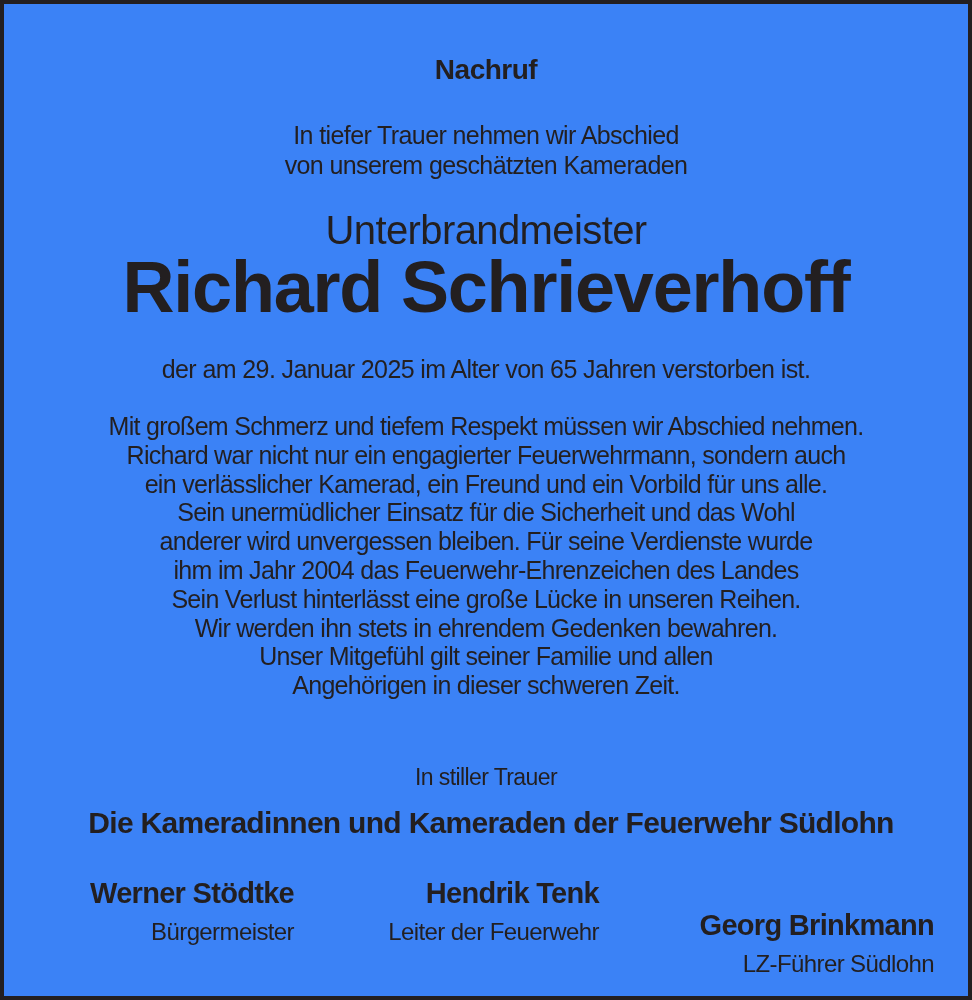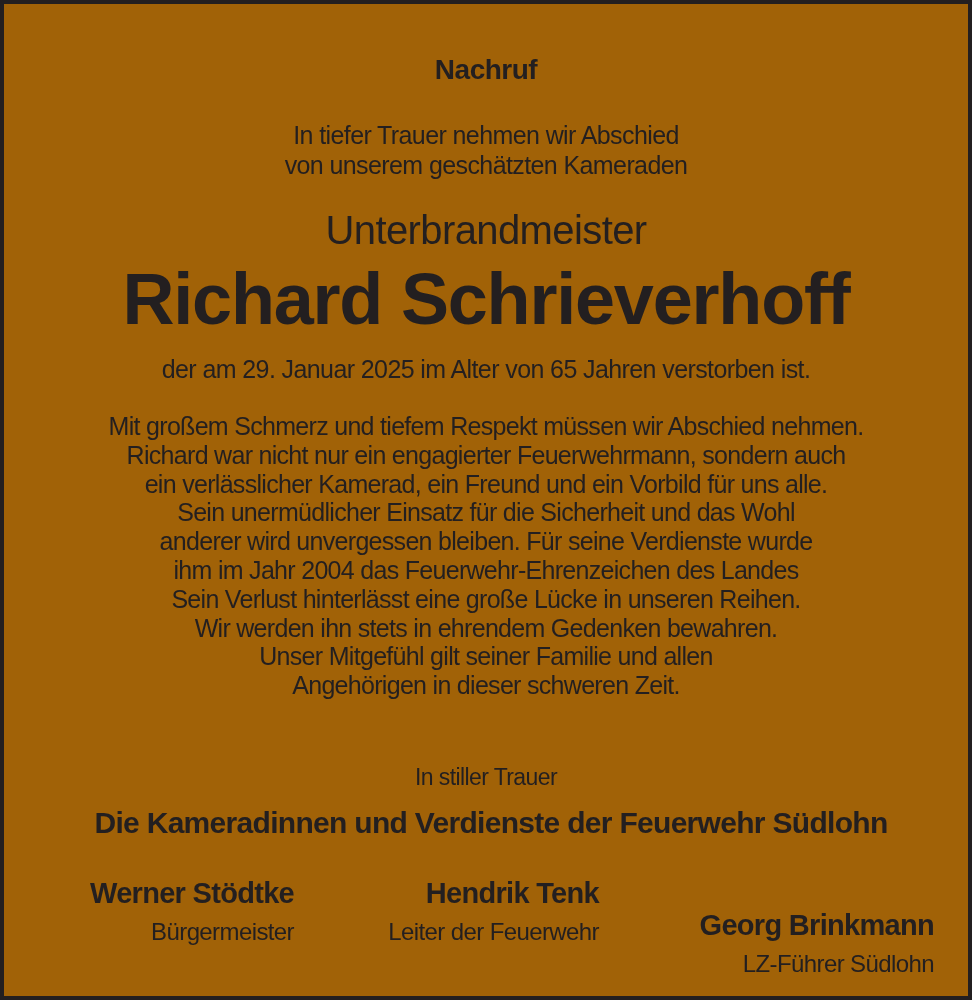--- a/index.html
+++ b/index.html
@@ -11,21 +11,21 @@
       width: 972px;
       height: 1000px;
       overflow: hidden;
     }
     .frame {
       position: relative;
       box-sizing: border-box;
       width: 972px;
       height: 1000px;
       border: 4px solid #231f20;
-      background: #a16207;
+      background: #3b82f6;
       color: #231f20;
       font-family: "Liberation Sans", "DejaVu Sans", sans-serif;
       text-align: center;
     }
     .abs {
       position: absolute;
       left: 0;
       right: 0;
       text-align: center;
       white-space: nowrap;
@@ -42,21 +42,21 @@
       line-height: 30px;
       letter-spacing: -0.6px;
     }
     .rank {
       top: 204px;
       font-size: 40px;
       font-weight: normal;
       letter-spacing: -0.6px;
     }
     .name {
-      top: 252px;
+      top: 240px;
       font-size: 72px;
       font-weight: bold;
       letter-spacing: -1.2px;
       line-height: 86px;
     }
     .death {
       top: 351px;
       font-size: 25px;
       letter-spacing: -0.6px;
     }
@@ -136,21 +136,21 @@
     <div>anderer wird unvergessen bleiben. Für seine Verdienste wurde</div>
     <div>ihm im Jahr 2004 das Feuerwehr-Ehrenzeichen des Landes</div>
     <div>Sein Verlust hinterlässt eine große Lücke in unseren Reihen.</div>
     <div>Wir werden ihn stets in ehrendem Gedenken bewahren.</div>
     <div>Unser Mitgefühl gilt seiner Familie und allen</div>
     <div>Angehörigen in dieser schweren Zeit.</div>
   </div>
 
   <div class="abs stiller">In stiller Trauer</div>
 
-  <div class="abs org">Die Kameradinnen und Verdienste der Feuerwehr Südlohn</div>
+  <div class="abs org">Die Kameradinnen und Kameraden der Feuerwehr Südlohn</div>
 
   <div class="signers">
     <div class="signer signer-0">
       <div class="signer-name">Werner Stödtke</div>
       <div class="signer-role">Bürgermeister</div>
     </div>
     <div class="signer signer-1">
       <div class="signer-name">Hendrik Tenk</div>
       <div class="signer-role">Leiter der Feuerwehr</div>
     </div>

